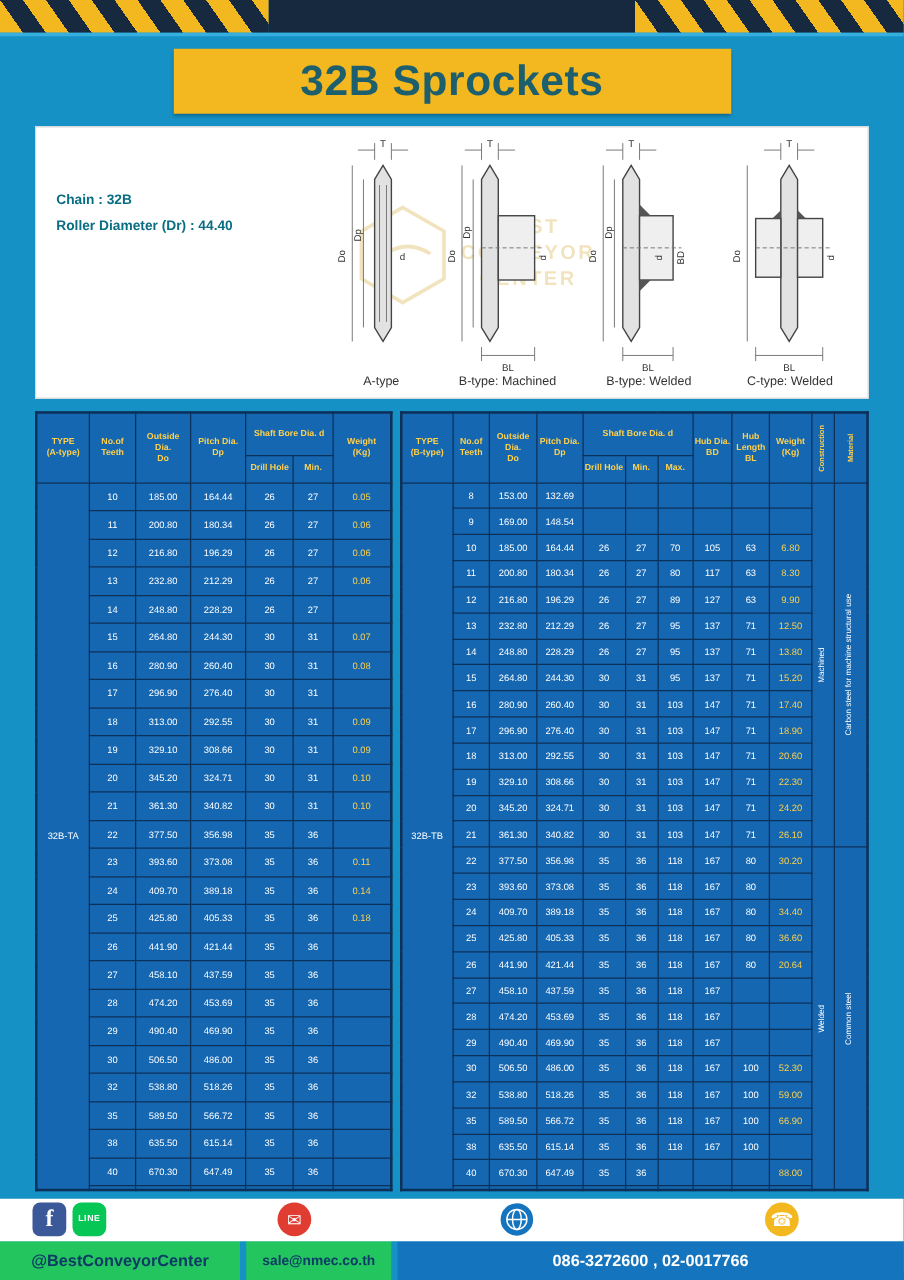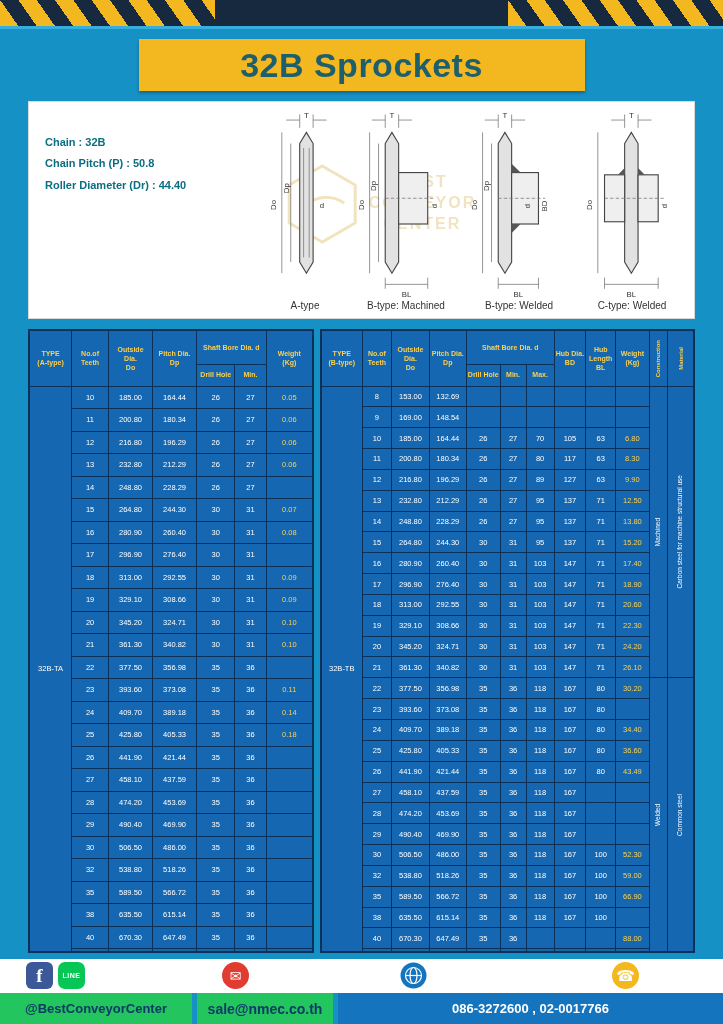--- a/index.html
+++ b/index.html
@@ -13,21 +13,21 @@
   .hz-stripes{width:215px;background:repeating-linear-gradient(55deg,#f3b71f 0 15px,#16293f 15px 30px)}
   .hz-mid{flex:1;background:#16293f}
 
   
   .banner{width:446px;height:52px;margin:10px auto 0;background:#f3b71f;
     display:flex;align-items:center;justify-content:center;box-shadow:0 2px 3px rgba(0,0,0,.3)}
   .banner h1{margin:0;font-size:34px;font-weight:bold;color:#1d5f6d;letter-spacing:.5px}
 
   
   .draw-box{margin:10px 28px 0;height:216px;background:#fff;position:relative;border:1px solid #d9d9d9}
-  .specs{position:absolute;left:16px;top:30px;color:#0a6e82;font-weight:bold;font-size:11px;line-height:1.95;white-space:nowrap}
+  .specs{position:absolute;left:16px;top:48px;color:#0a6e82;font-weight:bold;font-size:11px;line-height:1.95;white-space:nowrap}
   .figs{position:absolute;left:232px;right:6px;top:8px;bottom:6px;display:flex;justify-content:space-between}
   .figs figure{margin:0;display:flex;flex-direction:column;align-items:center}
   .figs svg{flex:1}
   .figs figcaption{font-size:10px;color:#333;padding-bottom:1px;white-space:nowrap}
   .figs svg text{font-size:7px;fill:#333;font-family:"Liberation Sans",sans-serif}
   .plate{fill:#e2e2e2;stroke:#444;stroke-width:1}
   .hub{fill:#efefef;stroke:#444;stroke-width:1}
   .dim{stroke:#777;stroke-width:.7}
   .weld{fill:#555}
   .watermark{position:absolute;left:53%;top:47%;transform:translate(-50%,-50%);
@@ -56,21 +56,21 @@
     display:flex;align-items:center;justify-content:center;color:#fff;box-sizing:border-box}
   .icon.fb{left:26px;border-radius:6px;background:#3b5998;font-size:19px;font-weight:bold;font-family:"Liberation Serif",serif}
   .icon.line{left:58px;border-radius:7px;background:#06c755;font-size:7px;font-weight:bold;letter-spacing:.5px}
   .icon.mail{left:222px;background:#e03c31;font-size:14px}
   .icon.globe{left:400px;background:transparent}
   .icon.phone{left:612px;background:#f3b71f;font-size:15px}
   .contact-bar{height:31px;display:flex;gap:5px;background:#1691c6}
   .seg{display:flex;align-items:center;justify-content:center;font-weight:bold;color:#0e3a66;white-space:nowrap}
   .seg.y{background:#22c55e}
   .seg1{width:192px;font-size:13px}
-  .seg2{width:136px;font-size:14px}
+  .seg2{width:116px;font-size:11px}
   .seg3{width:220px;font-size:12.5px}
   .seg4{flex:1;background:#1574be;color:#fff;font-size:13px}
 </style>
 </head>
 <body>
 
 <div class="hazard">
   <div class="hz-stripes"></div>
   <div class="hz-mid"></div>
   <div class="hz-stripes"></div>
@@ -86,21 +86,20 @@
       <polygon points="36,3 69,22 69,60 36,79 3,60 3,22" fill="none" stroke="#d8a93c" stroke-width="3"></polygon>
       <path d="M14,46 Q36,26 58,40" fill="none" stroke="#d8a93c" stroke-width="3"></path>
     </svg>
     <div class="wm-text">BEST
 CONVEYOR
 CENTER</div>
   </div>
 
   <div class="specs">
     <div>Chain  :  32B</div>
-    <div>Chain Pitch (P)  :  50.8</div>
     <div>Roller Diameter (Dr)  :  44.40</div>
   </div>
 
   <div class="figs">
 
     <figure style="width:88px">
       <svg viewBox="0 0 90 170">
         <line class="dim" x1="28" y1="9" x2="40" y2="9"></line>
           <line class="dim" x1="52" y1="9" x2="64" y2="9"></line>
         <line class="dim" x1="40" y1="4" x2="40" y2="16"></line>
@@ -699,21 +698,21 @@
           </tr>
           <tr>
             <td>26</td>
             <td>441.90</td>
             <td>421.44</td>
             <td>35</td>
             <td>36</td>
             <td>118</td>
             <td>167</td>
             <td>80</td>
-            <td class="yellow">43.49</td>
+            <td class="yellow">20.64</td>
           </tr>
           <tr>
             <td>27</td>
             <td>458.10</td>
             <td>437.59</td>
             <td>35</td>
             <td>36</td>
             <td>118</td>
             <td>167</td>
             <td></td>

